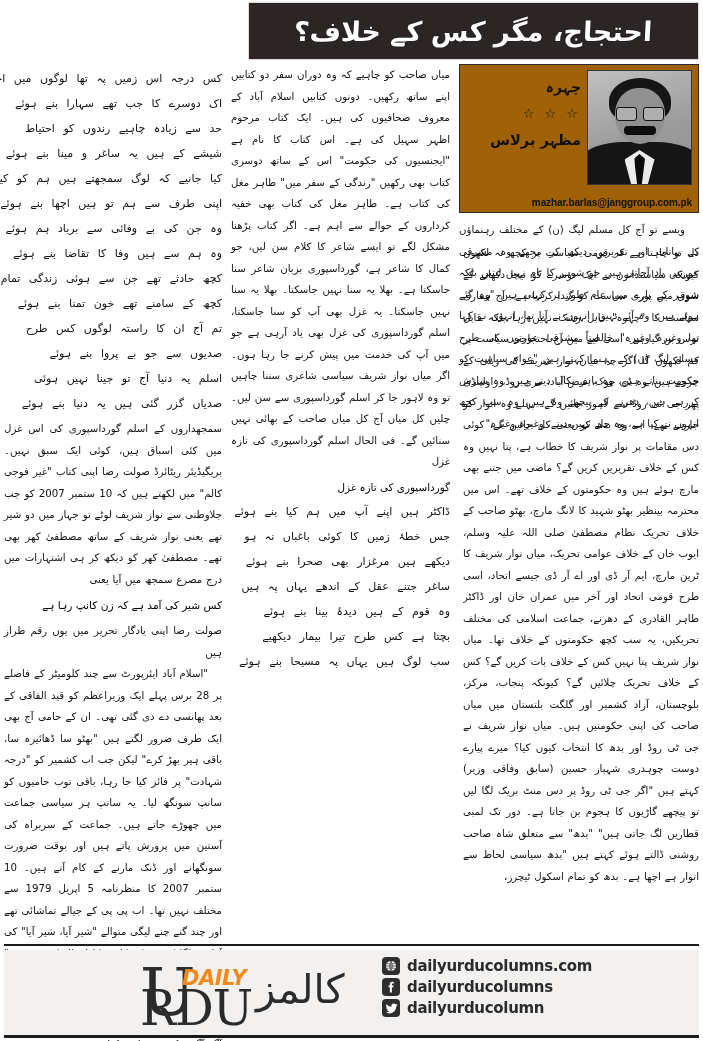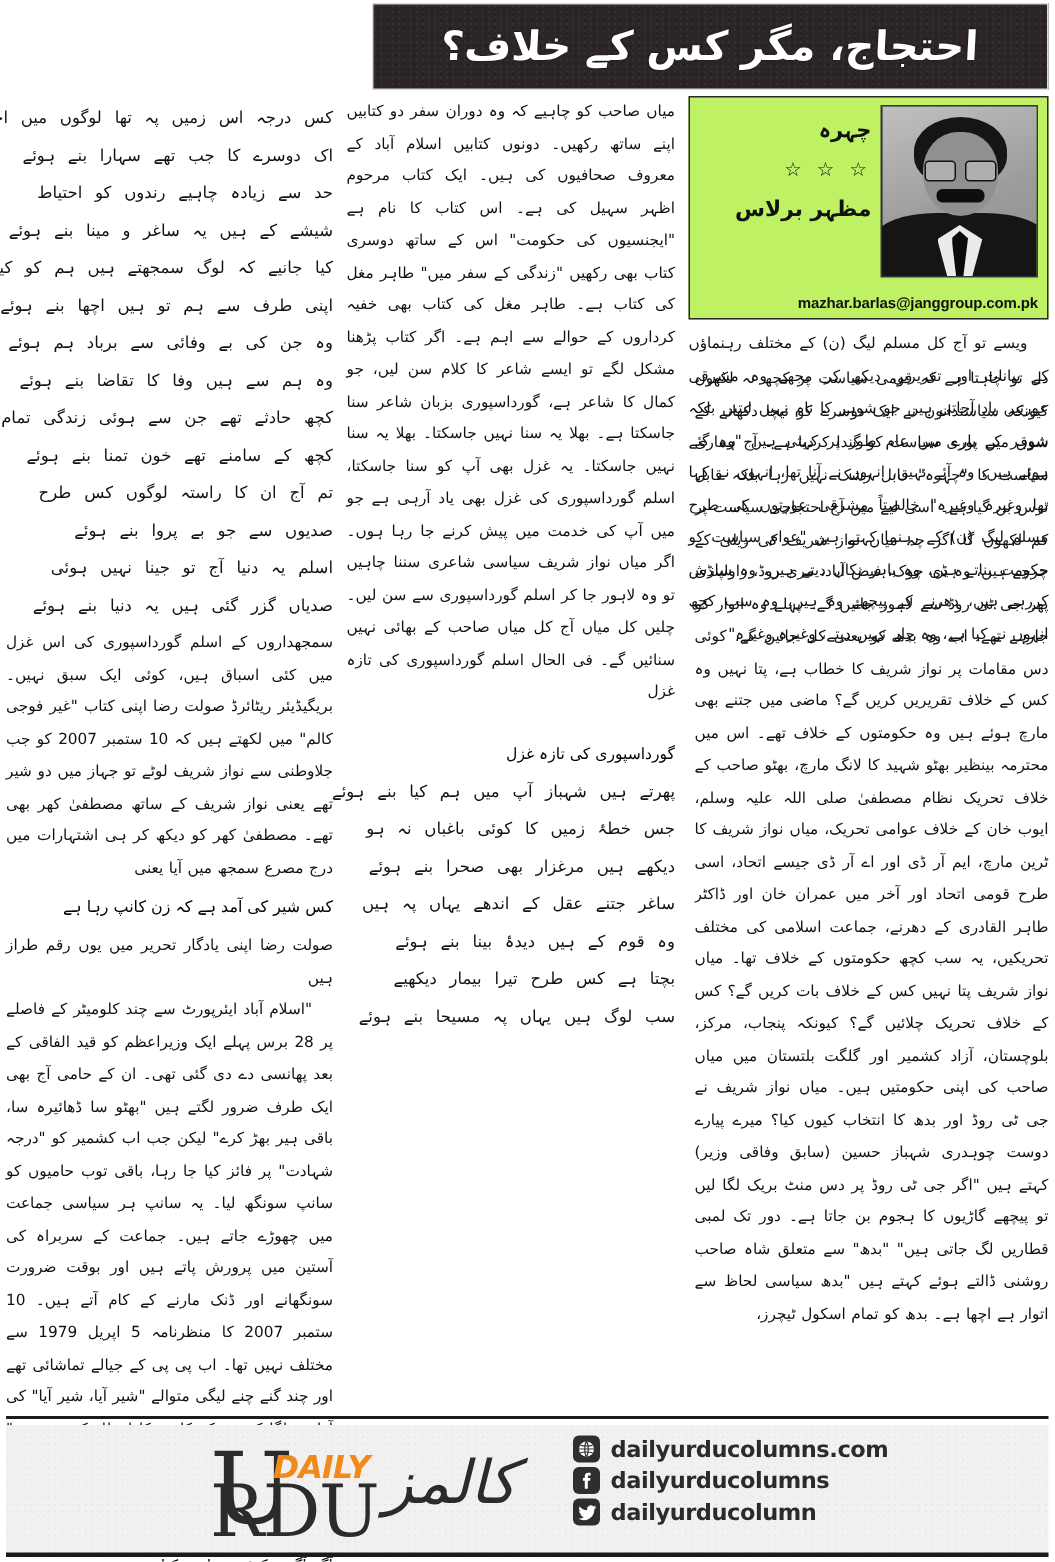--- a/index.html
+++ b/index.html
@@ -77,21 +77,21 @@
   }
   .bodytext p{margin:0 0 0 0;text-indent:14px;}
   .bodytext p.noind{text-indent:0;}
 
   
   .author-card{
     border:1.5px solid #2a2a2a;
     padding:5px 6px 4px 6px;
     margin:0 0 6px 0;
     display:block;
-    background:#bef264;
+    background:#a16207;
     box-sizing:border-box;
   }
   .author-top{
     display:flex;
     flex-direction:row;
     align-items:flex-start;
     justify-content:space-between;
     gap:6px;
   }
   .portrait{
@@ -153,21 +153,21 @@
     text-align:center;
     font-size:11px;
     line-height:25px;
     color:#111;
     letter-spacing:1.2px;
     word-spacing:5px;
     margin:2px 0 2px 0;
   }
   .poem .line{display:block;white-space:nowrap;}
   .poem-head{
-    direction:rtl;text-align:center;font-size:10.4px;line-height:20px;margin-top:20px;
+    direction:rtl;text-align:center;font-size:10.4px;line-height:20px;margin-top:4px;
   }
   .couplet{
     direction:rtl;text-align:center;font-size:10.6px;line-height:22px;letter-spacing:.8px;margin:4px 0;
   }
 
   
   .hr-main{
     position:absolute;left:4px;top:944px;width:695px;height:2px;background:#1b1b1b;
   }
   .footer{
@@ -219,21 +219,20 @@
   }
   .logo .urdu{
     position:absolute;left:2px;top:26px;
     font-family:"DejaVu Serif","Liberation Serif",serif;
     font-size:48px;line-height:48px;font-weight:400;color:#2b2b2b;letter-spacing:-1px;
   }
   .logo .kalmz{
     position:absolute;left:118px;top:8px;
     font-size:40px;line-height:46px;color:#2b2b2b;direction:rtl;
     font-family:"DejaVu Sans","Liberation Sans",sans-serif;
-    font-style:italic;
   }
 </style>
 </head>
 <body>
 
 <div class="page">
 
   <div class="headline-bar">
     <div class="title">احتجاج، مگر کس کے خلاف؟</div>
   </div>
@@ -267,21 +266,21 @@
         <p>ویسے تو آج کل مسلم لیگ (ن) کے مختلف رہنماؤں کے بیانات اور تقریریں دیکھ کر مجھے وہ مشرقی عورتیں یاد آجاتی ہیں جو شوہر کا نام نہیں لیتیں بلکہ شوہر کے بارے میں عام طور پر کہتی ہیں "وہ گئے ہوئے ہیں، وہ آئے نہیں، انہوں نے آنا تھا، انہوں نے کہا تھا وغیرہ وغیرہ" خالصتاً مشرقی عورتوں کی طرح مسلم لیگ (ن) کے رہنما کہتے ہیں "عوام سیاست کو حکومت بناتے ہیں، وہ باہر نکال دیتے ہیں، وہ سازش کررہے ہیں، دھرنے کے پیچھے وہ ہیں، وہ سب کچھ انہوں نے کیا ہے، وہ چلے نہیں دیتے، وغیرہ وغیرہ"</p>
       </div>
     </div>
 
     <div class="col col-mid">
       <div class="bodytext">
         <p class="noind">میاں صاحب کو چاہیے کہ وہ دوران سفر دو کتابیں اپنے ساتھ رکھیں۔ دونوں کتابیں اسلام آباد کے معروف صحافیوں کی ہیں۔ ایک کتاب مرحوم اظہر سہیل کی ہے۔ اس کتاب کا نام ہے "ایجنسیوں کی حکومت" اس کے ساتھ دوسری کتاب بھی رکھیں "زندگی کے سفر میں" طاہر مغل کی کتاب ہے۔ طاہر مغل کی کتاب بھی خفیہ کرداروں کے حوالے سے اہم ہے۔ اگر کتاب پڑھنا مشکل لگے تو ایسے شاعر کا کلام سن لیں، جو کمال کا شاعر ہے، گورداسپوری بزبان شاعر سنا جاسکتا ہے۔ بھلا یہ سنا نہیں جاسکتا۔ بھلا یہ سنا نہیں جاسکتا۔ یہ غزل بھی آپ کو سنا جاسکتا، اسلم گورداسپوری کی غزل بھی یاد آرہی ہے جو میں آپ کی خدمت میں پیش کرنے جا رہا ہوں۔ اگر میاں نواز شریف سیاسی شاعری سننا چاہیں تو وہ لاہور جا کر اسلم گورداسپوری سے سن لیں۔ چلیں کل میاں آج کل میاں صاحب کے بھائی نہیں سنائیں گے۔ فی الحال اسلم گورداسپوری کی تازہ غزل</p>
       </div>
       <div class="poem-head">گورداسپوری کی تازہ غزل</div>
       <div class="poem">
-        <span class="line">پھرتے ہیں شہباز آپ میں ہم کیا بنے ہوئے</span>
+        <span class="line">ڈاکٹر ہیں اپنے آپ میں ہم کیا بنے ہوئے</span>
         <span class="line">جس خطۂ زمیں کا کوئی باغباں نہ ہو</span>
         <span class="line">دیکھے ہیں مرغزار بھی صحرا بنے ہوئے</span>
         <span class="line">ساغر جتنے عقل کے اندھے یہاں پہ ہیں</span>
         <span class="line">وہ قوم کے ہیں دیدۂ بینا بنے ہوئے</span>
         <span class="line">بچتا ہے کس طرح تیرا بیمار دیکھیے</span>
         <span class="line">سب لوگ ہیں یہاں پہ مسیحا بنے ہوئے</span>
       </div>
     </div>
 
     <div class="col col-left">

